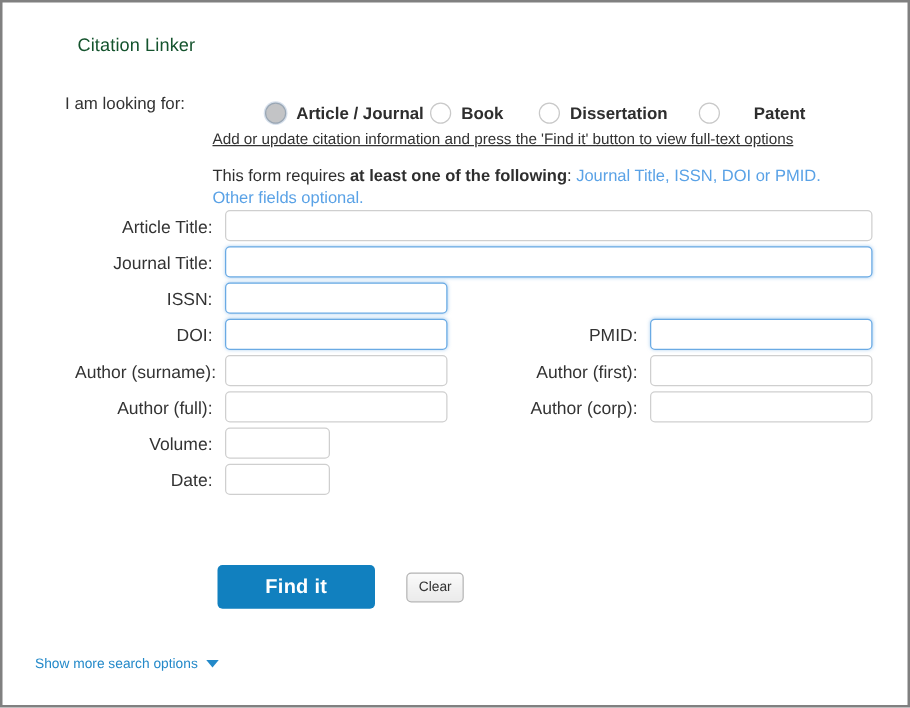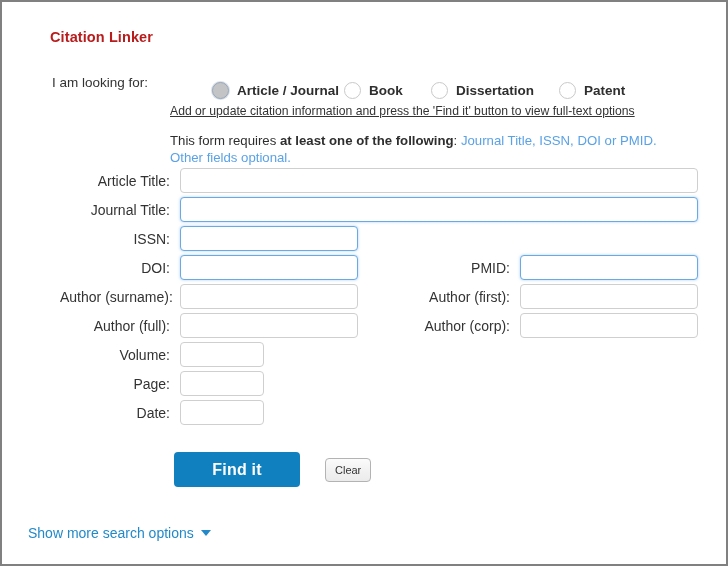--- a/index.html
+++ b/index.html
@@ -22,25 +22,25 @@
     height: 566px;
     box-sizing: border-box;
     border: 2px solid #808080;
     background: #ffffff;
     overflow: hidden;
   }
 
   
   #page-title {
     position: absolute;
-    left: 48px;
+    left: 60px;
     top: 27px;
     font-size: 14.5px;
-    font-weight: bold;
-    color: #b91c1c;
+    font-weight: normal;
+    color: #14532d;
     letter-spacing: .1px;
     white-space: nowrap;
   }
 
   
   #looking-for-row {
     position: absolute;
     left: 50px;
     top: 69px;
     height: 22px;
@@ -183,21 +183,21 @@
     font-family: "Liberation Sans", sans-serif;
     font-size: 11px;
     cursor: pointer;
   }
 
   
   #show-more-options {
     position: absolute;
     left: 26px;
     top: 523px;
-    font-size: 14px;
+    font-size: 11px;
     color: #2389c9;
     text-decoration: none;
     white-space: nowrap;
     display: flex;
     align-items: center;
   }
   #show-more-caret {
     display: inline-block;
     margin-left: 7px;
     width: 0; height: 0;
@@ -221,21 +221,21 @@
           <span class="radio-label">Article / Journal</span>
         </span>
         <span class="radio-option" style="position: absolute; left: 292px;">
           <span class="radio-dot"></span>
           <span class="radio-label">Book</span>
         </span>
         <span class="radio-option" style="position: absolute; left: 379px;">
           <span class="radio-dot"></span>
           <span class="radio-label">Dissertation</span>
         </span>
-        <span class="radio-option" style="position: absolute; left: 507px;">
+        <span class="radio-option" style="position: absolute; left: 507px; gap: 19px;">
           <span class="radio-dot"></span>
           <span class="radio-label">Patent</span>
         </span>
       </span>
   </div>
 
   <div id="helper-text">Add or update citation information and press the 'Find it' button to view full-text options</div>
 
   <div id="requires-line">
     <span>This form requires </span><b>at least one of the following</b><span>: </span><a href="#" class="link-blue">Journal Title, ISSN, DOI or PMID. Other fields optional.</a>
@@ -301,27 +301,20 @@
       </div>
       <div class="field-row">
         <div class="fld col-left">
           <span class="lbl">Volume:</span>
           <span class="gap"></span>
           <input type="text" class="txt" placeholder="" style="width: 84px;">
         </div>
       </div>
       <div class="field-row">
         <div class="fld col-left">
-          <span class="lbl">Page:</span>
-          <span class="gap"></span>
-          <input type="text" class="txt" placeholder="" style="width: 84px;">
-        </div>
-      </div>
-      <div class="field-row">
-        <div class="fld col-left">
           <span class="lbl">Date:</span>
           <span class="gap"></span>
           <input type="text" class="txt" placeholder="" style="width: 84px;">
         </div>
       </div>
     </div>
 
   <div id="button-row">
     <button id="find-it-button">Find it</button>
     <button id="clear-button">Clear</button>

